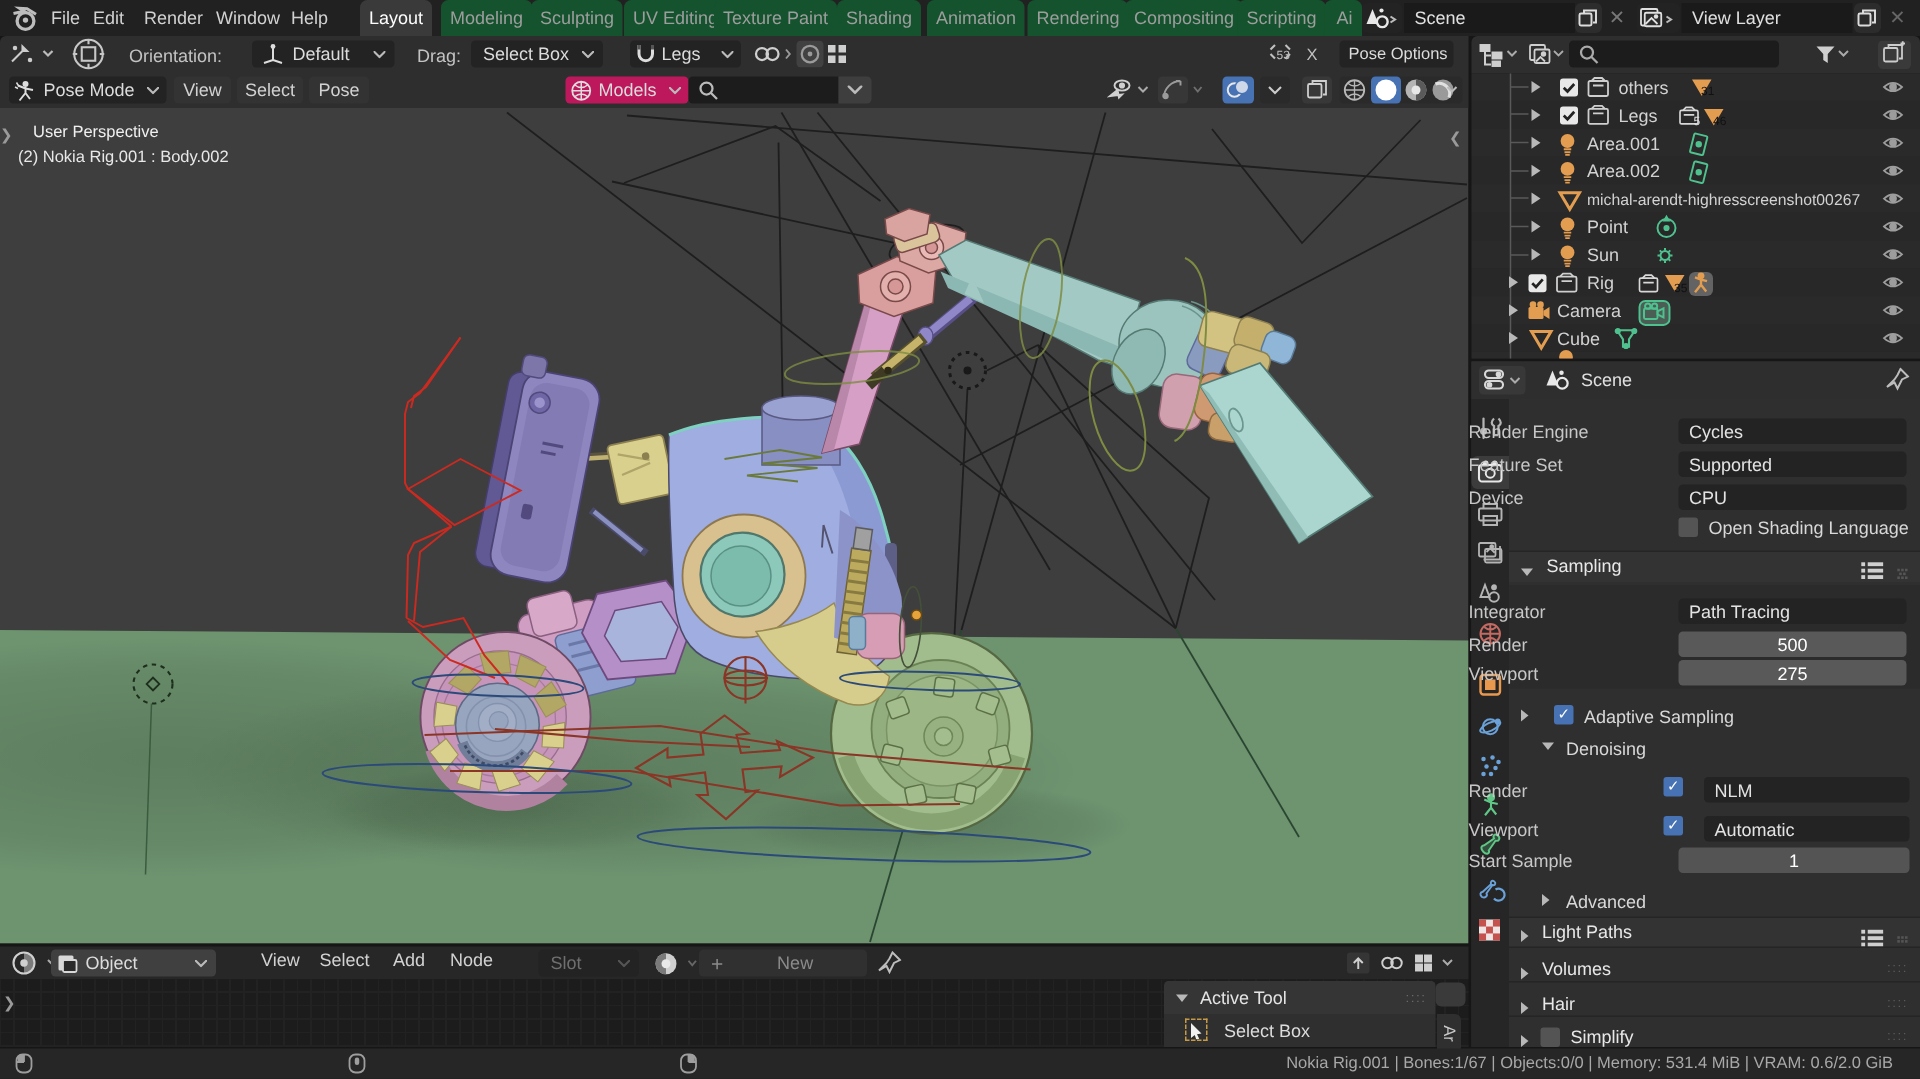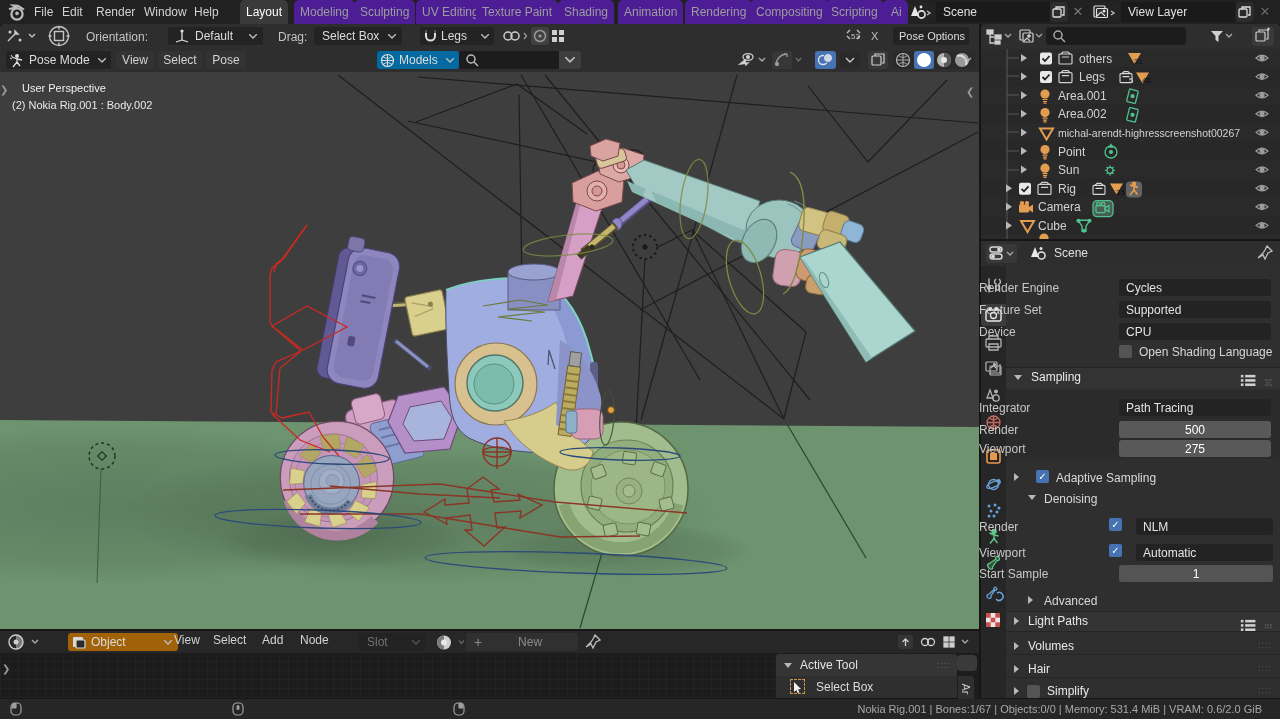--- a/index.html
+++ b/index.html
@@ -2,39 +2,39 @@
 <html><head><meta charset="utf-8">
 <style>
 *{margin:0;padding:0;box-sizing:border-box}
 html,body{width:1280px;height:719px;overflow:hidden;background:#161616;
 font-family:"Liberation Sans",sans-serif;-webkit-font-smoothing:antialiased}
 .abs{position:absolute}
 #stage{position:absolute;left:0;top:0;width:1280px;height:719px;font-size:12px;color:#d4d4d4}
 
 #topbar{left:0;top:0;width:1280px;height:24px;background:#212121}
 .menu{color:#d2d2d2;font-size:12px;line-height:24px}
-.tab{position:absolute;top:0;height:24px;line-height:24px;padding:0 6px;color:#9d9d9d;font-size:12px;background:#4c1d95;border-radius:5px 5px 0 0}
+.tab{position:absolute;top:0;height:24px;line-height:24px;padding:0 6px;color:#9d9d9d;font-size:12px;background:#14532d;border-radius:5px 5px 0 0}
 .tab.act{background:#3a3a3a;color:#fdfdfd}
 .idbox{position:absolute;top:2px;height:20px;background:#232323;border-radius:4px;display:flex;align-items:center}
 .idfield{background:#1a1a1a;height:20px;color:#e0e0e0;font-size:12px;display:flex;align-items:center;padding-left:7px}
 
 .hrow{position:absolute;background:#2e2e2e}
 .dd{position:absolute;background:#232323;border-radius:3px;color:#dcdcdc;font-size:12px;display:flex;align-items:center;white-space:nowrap}
 .lbl{position:absolute;color:#c3c3c3;font-size:12px;white-space:nowrap}
 .caret{width:8px;height:5px;display:inline-block}
 
 #outliner{left:981px;top:49px;width:299px;height:190px;background:#282828}
 #outhead{left:981px;top:24px;width:299px;height:25px;background:#2e2e2e;border-radius:4px 4px 0 0}
 #props{left:981px;top:241px;width:299px;height:457px;background:#2f2f2f}
 #ptabs{left:981px;top:241px;width:25px;height:457px;background:#262626}
 #phead{left:981px;top:241px;width:299px;height:25px;background:#2e2e2e}
 .plbl{position:absolute;color:#c7c7c7;font-size:12px;text-align:left}
 .pdd{position:absolute;left:1119px;width:152px;height:17px;background:#232323;border-radius:3px;color:#e3e3e3;font-size:12px;display:flex;align-items:center;padding-left:7px}
 .pslider{position:absolute;left:1119px;width:152px;height:17px;background:#595959;border-radius:3px;color:#fff;font-size:12px;display:flex;align-items:center;justify-content:center}
-.phdr{position:absolute;left:1006px;width:274px;color:#dedede;font-size:12px;display:flex;align-items:center}
+.phdr{position:absolute;left:1006px;width:274px;color:#dedede;font-size:12px;display:flex;align-items:flex-end}
 .cb{width:13px;height:13px;border-radius:2px;background:#545454;display:inline-block}
 .cb.on{background:#4772b3;color:#fff;font-size:10px;text-align:center;line-height:13px}
 .tri{display:inline-block;width:0;height:0}
 .trir{border-left:5px solid #b8b8b8;border-top:4px solid transparent;border-bottom:4px solid transparent}
 .trid{border-top:5px solid #b8b8b8;border-left:4px solid transparent;border-right:4px solid transparent}
 
 #shhead{left:0;top:631px;width:979px;height:22px;background:#272727}
 #nodearea{left:0;top:653px;width:979px;height:45px;background:#1c1c1c}
 #statusbar{left:0;top:699px;width:1280px;height:20px;background:#262626;color:#a2a2a2;font-size:11px}
 </style></head>
@@ -175,21 +175,21 @@
           <path d="M2,2 l1.5,2.5 M1,5 l2,1" stroke="#ddd" stroke-width="1"></path>
         </svg>
       <span style="margin-left:4px">Pose Mode</span>
       <svg class="caret" style="margin-left:auto;margin-right:5px" viewBox="0 0 8 5">
           <path d="M0,0 L4,4 L8,0" stroke="#bbb" fill="none" stroke-width="1.4"></path>
         </svg>
     </div>
     <div class="abs" style="left:116px;top:3px;width:38px;height:18px;background:#333333;border-radius:3px;color:#d2d2d2;font-size:12px;text-align:center;line-height:18px">View</div>
     <div class="abs" style="left:158px;top:3px;width:44px;height:18px;background:#333333;border-radius:3px;color:#d2d2d2;font-size:12px;text-align:center;line-height:18px">Select</div>
     <div class="abs" style="left:206px;top:3px;width:40px;height:18px;background:#333333;border-radius:3px;color:#d2d2d2;font-size:12px;text-align:center;line-height:18px">Pose</div>
-    <div class="dd" style="left:377px;top:3px;width:82px;height:18px;background:#0369a1">
+    <div class="dd" style="left:377px;top:3px;width:82px;height:18px;background:#be185d">
       <svg width="15" height="15" viewBox="0 0 15 15" style="margin-left:3px">
           <circle cx="7.5" cy="7.5" r="6" fill="none" stroke="#ddd" stroke-width="1.2"></circle>
           <path d="M1.5,7.5 h12 M7.5,1.5 v12 M3,3.5 c3,2.5 6,2.5 9,0 M3,11.5 c3,-2.5 6,-2.5 9,0" stroke="#ddd" stroke-width="1" fill="none"></path>
         </svg>
       <span style="margin-left:4px">Models</span>
       <svg class="caret" style="margin-left:auto;margin-right:5px" viewBox="0 0 8 5">
           <path d="M0,0 L4,4 L8,0" stroke="#bbb" fill="none" stroke-width="1.4"></path>
         </svg>
     </div>
     <div class="abs" style="left:459px;top:3px;width:100px;height:18px;background:#1c1c1c;border-radius:3px 0 0 3px">
@@ -933,21 +933,21 @@
   <div class="abs" style="left:1258px;top:640px;color:#5a5a5a;font-size:9px;letter-spacing:1px">::::</div>
   <div class="abs" style="left:1258px;top:663px;color:#5a5a5a;font-size:9px;letter-spacing:1px">::::</div>
   <div class="abs" style="left:1258px;top:685px;color:#5a5a5a;font-size:9px;letter-spacing:1px">::::</div>
   <div id="shhead" class="abs">
     <svg class="abs" style="left:7px;top:2px" width="36" height="18" viewBox="0 0 36 18">
       <circle cx="9" cy="9" r="7" fill="none" stroke="#cfcfcf" stroke-width="1.4"></circle>
       <path d="M9,2 a7,7 0 0 1 0,14" fill="#cfcfcf" opacity="0.5"></path>
         <circle cx="9" cy="9" r="2.5" fill="#cfcfcf"></circle>
       <path d="M25,7 l3,3 l3,-3" stroke="#aaa" stroke-width="1.4" fill="none"></path>
     </svg>
-    <div class="dd" style="left:68px;top:2px;width:110px;height:18px;background:#a16207">
+    <div class="dd" style="left:34px;top:2px;width:110px;height:18px;background:#404040">
       <svg width="15" height="14" viewBox="0 0 15 14" style="margin-left:3px">
           <rect x="2" y="2" width="10" height="10" rx="1" fill="#d8d8d8"></rect>
           <rect x="5" y="5" width="9" height="8" rx="1" fill="#2a2a2a" stroke="#d8d8d8" stroke-width="1.2"></rect>
         </svg>
       <span style="margin-left:5px">Object</span>
       <svg class="caret" style="margin-left:auto;margin-right:6px" viewBox="0 0 8 5">
           <path d="M0,0 L4,4 L8,0" stroke="#bbb" fill="none" stroke-width="1.4"></path>
         </svg>
     </div>
     <div class="menu abs" style="left:174px;top:-3px">View</div>

